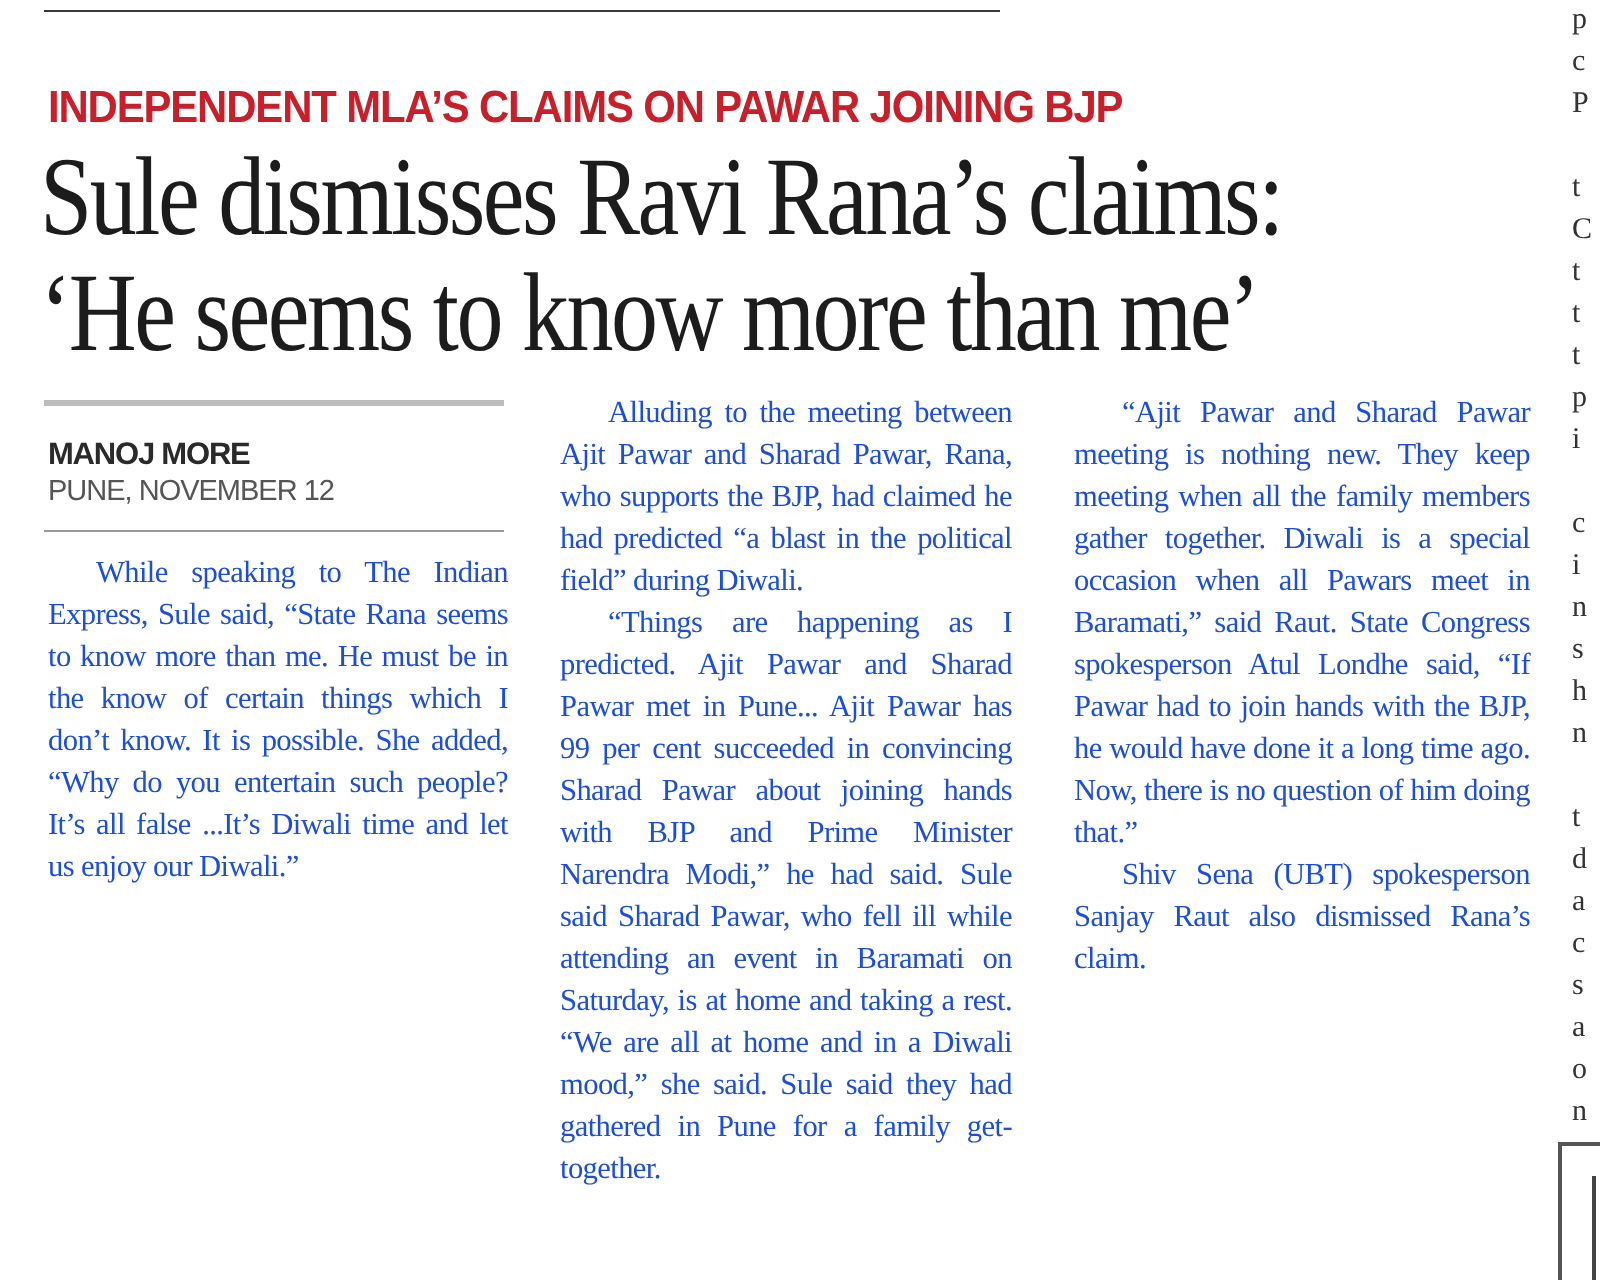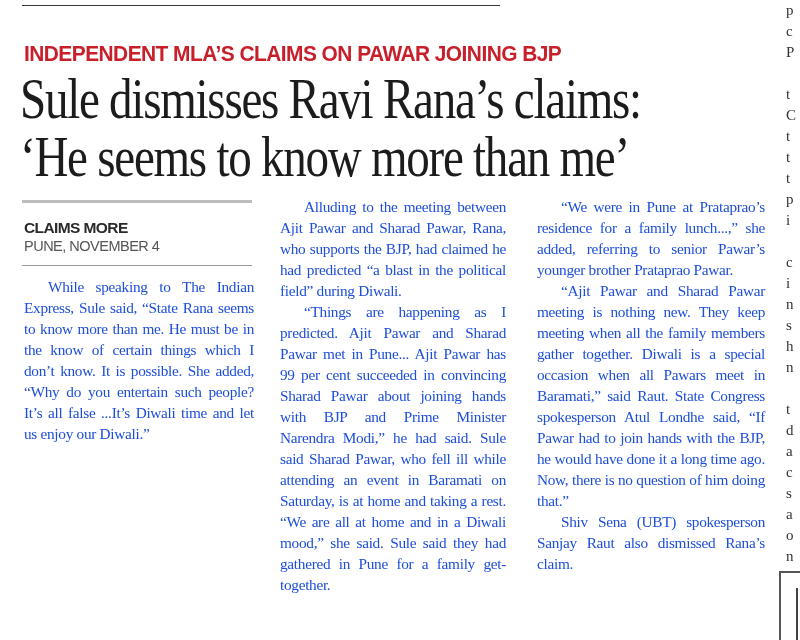--- a/index.html
+++ b/index.html
@@ -58,35 +58,34 @@
   <div class="top-rule"></div>
 
   <div class="kicker">INDEPENDENT MLA’S CLAIMS ON PAWAR JOINING BJP</div>
 
   <div class="headline">
     <div>Sule dismisses Ravi Rana’s claims:</div>
     <div>‘He seems to know more than me’</div>
   </div>
 
   <div class="byline-rule"></div>
-  <div class="author">CLAIMS MORE</div>
-  <div class="dateline">PUNE, NOVEMBER 4</div>
+  <div class="author">MANOJ MORE</div>
+  <div class="dateline">PUNE, NOVEMBER 12</div>
   <div class="date-rule"></div>
 
   <div class="col col1">
     <p>While speaking to The Indian Express, Sule said, “State Rana seems to know more than me. He must be in the know of certain things which I don’t know. It is possible. She added, “Why do you entertain such people? It’s all false ...It’s Diwali time and let us enjoy our Diwali.”</p>
   </div>
 
   <div class="col col2">
     <p>Alluding to the meeting between Ajit Pawar and Sharad Pawar, Rana, who supports the BJP, had claimed he had predicted “a blast in the political field” during Diwali.</p>
     <p>“Things are happening as I predicted. Ajit Pawar and Sharad Pawar met in Pune... Ajit Pawar has 99 per cent succeeded in convincing Sharad Pawar about joining hands with BJP and Prime Minister Narendra Modi,” he had said. Sule said Sharad Pawar, who fell ill while attending an event in Baramati on Saturday, is at home and taking a rest. “We are all at home and in a Diwali mood,” she said. Sule said they had gathered in Pune for a family get-together.</p>
   </div>
 
   <div class="col col3">
-    <p>“We were in Pune at Prataprao’s residence for a family lunch...,” she added, referring to senior Pawar’s younger brother Prataprao Pawar.</p>
     <p>“Ajit Pawar and Sharad Pawar meeting is nothing new. They keep meeting when all the family members gather together. Diwali is a special occasion when all Pawars meet in Baramati,” said Raut. State Congress spokesperson Atul Londhe said, “If Pawar had to join hands with the BJP, he would have done it a long time ago. Now, there is no question of him doing that.”</p>
     <p>Shiv Sena (UBT) spokesperson Sanjay Raut also dismissed Rana’s claim.</p>
   </div>
 
   <div class="edge-col">
     <div>p</div>
     <div>c</div>
     <div>P</div>
     <div></div>
     <div>t</div>

